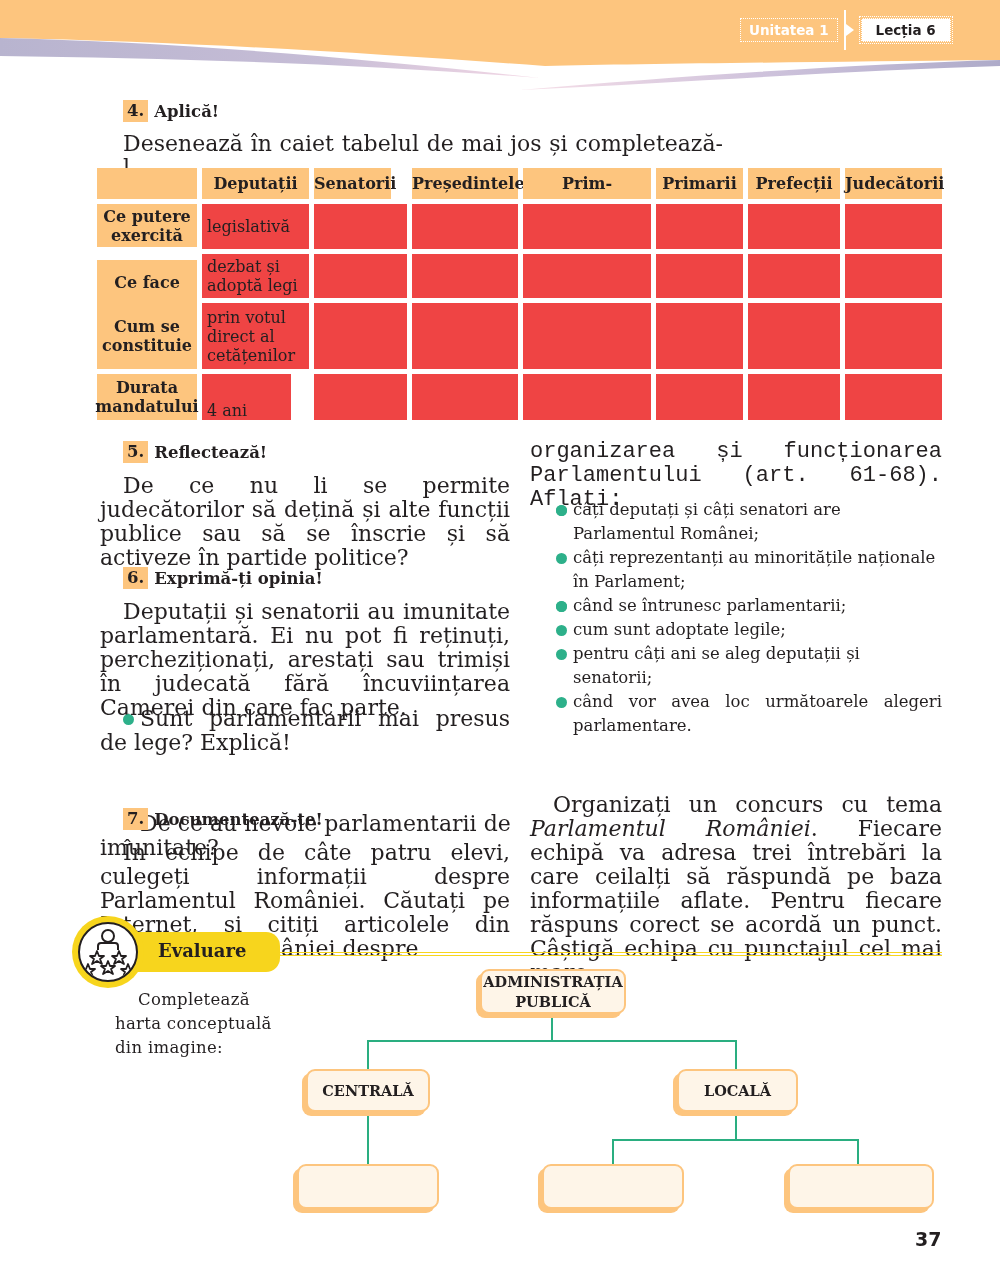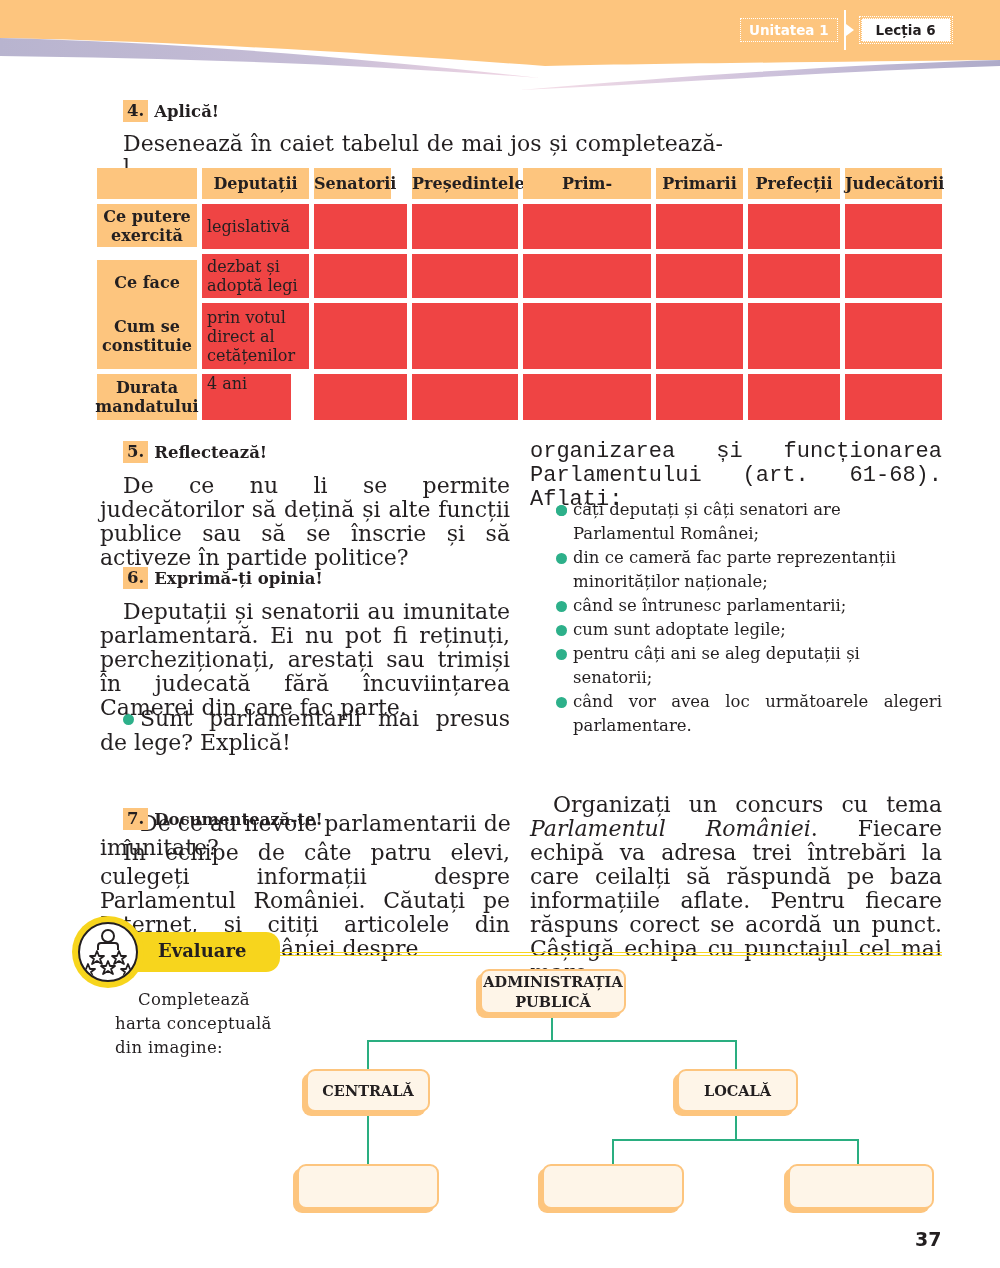--- a/index.html
+++ b/index.html
@@ -128,21 +128,21 @@
   <div class="cell" style="position:absolute; left:217px; top:135px; width:93px; height:66px;"></div>
   <div class="cell" style="position:absolute; left:315px; top:135px; width:106px; height:66px;"></div>
   <div class="cell" style="position:absolute; left:426px; top:135px; width:128px; height:66px;"></div>
   <div class="cell" style="position:absolute; left:559px; top:135px; width:87px; height:66px;"></div>
   <div class="cell" style="position:absolute; left:651px; top:135px; width:92px; height:66px;"></div>
   <div class="cell" style="position:absolute; left:748px; top:135px; width:97px; height:66px;"></div>
 
   <div class="rh" style="position:absolute; left:0; top:206px; width:100px; height:46px; display:flex; align-items:center; justify-content:center;">
       <span>Durata mandatului</span>
     </div>
-  <div class="cell" style="position:absolute; left:105px; top:206px; width:89px; height:46px; display:flex; align-items:flex-start;">
+  <div class="cell" style="position:absolute; left:105px; top:206px; width:89px; height:46px; display:flex; align-items:flex-end;">
       <span>4 ani</span>
     </div>
   <div class="cell" style="position:absolute; left:217px; top:206px; width:93px; height:46px;"></div>
   <div class="cell" style="position:absolute; left:315px; top:206px; width:106px; height:46px;"></div>
   <div class="cell" style="position:absolute; left:426px; top:206px; width:128px; height:46px;"></div>
   <div class="cell" style="position:absolute; left:559px; top:206px; width:87px; height:46px;"></div>
   <div class="cell" style="position:absolute; left:651px; top:206px; width:92px; height:46px;"></div>
   <div class="cell" style="position:absolute; left:748px; top:206px; width:97px; height:46px;"></div>
 </div>
 
@@ -164,21 +164,22 @@
   <span class="sec-num">7.</span>
   <span>Documentează-te!</span>
 </div>
 <div class="para" style="left:100px; top:841px; width:410px; text-indent:23px;">În echipe de câte patru elevi, culegeți informații despre Parlamentul României. Căutați pe Internet, și citiți articolele din Constituția României despre</div>
 
 <div class="para" style="left:530px; top:440px; width:412px;font-family:Liberation Mono, monospace;">organizarea și funcționarea Parlamentului (art. 61-68). Aflați:</div>
 
 <ul class="blist" style="left:556px; top:498px; width:386px;">
   <li><span class="dot"></span></li>
   <li><span class="dot"></span><span>câți deputați și câți senatori are Parlamentul Românei;</span></li>
-  <li><span class="dot"></span><span>din ce cameră fac parte reprezentanții minorităților naționale;</span></li>
+  <li><span class="dot"></span><span>câți reprezentanți au minoritățile naționale în Parlament;</span></li>
+  <li><span class="dot"></span></li>
   <li><span class="dot"></span><span>când se întrunesc parlamentarii;</span></li>
   <li><span class="dot"></span><span>cum sunt adoptate legile;</span></li>
   <li><span class="dot"></span><span>pentru câți ani se aleg deputații și senatorii;</span></li>
   <li style="text-align:justify;"><span class="dot"></span><span>când vor avea loc următoarele alegeri parlamentare.</span></li>
 </ul>
 
 <div class="para" style="left:530px; top:793px; width:412px; text-indent:23px;"><span>Organizați un concurs cu tema </span><i>Parlamentul României</i><span>. Fiecare echipă va adresa trei întrebări la care ceilalți să răspundă pe baza informațiile aflate. Pentru fiecare răspuns corect se acordă un punct. Câștigă echipa cu punctajul cel mai mare.</span></div>
 
 <div class="eval-line"></div>
 <div class="eval-pill"></div>

